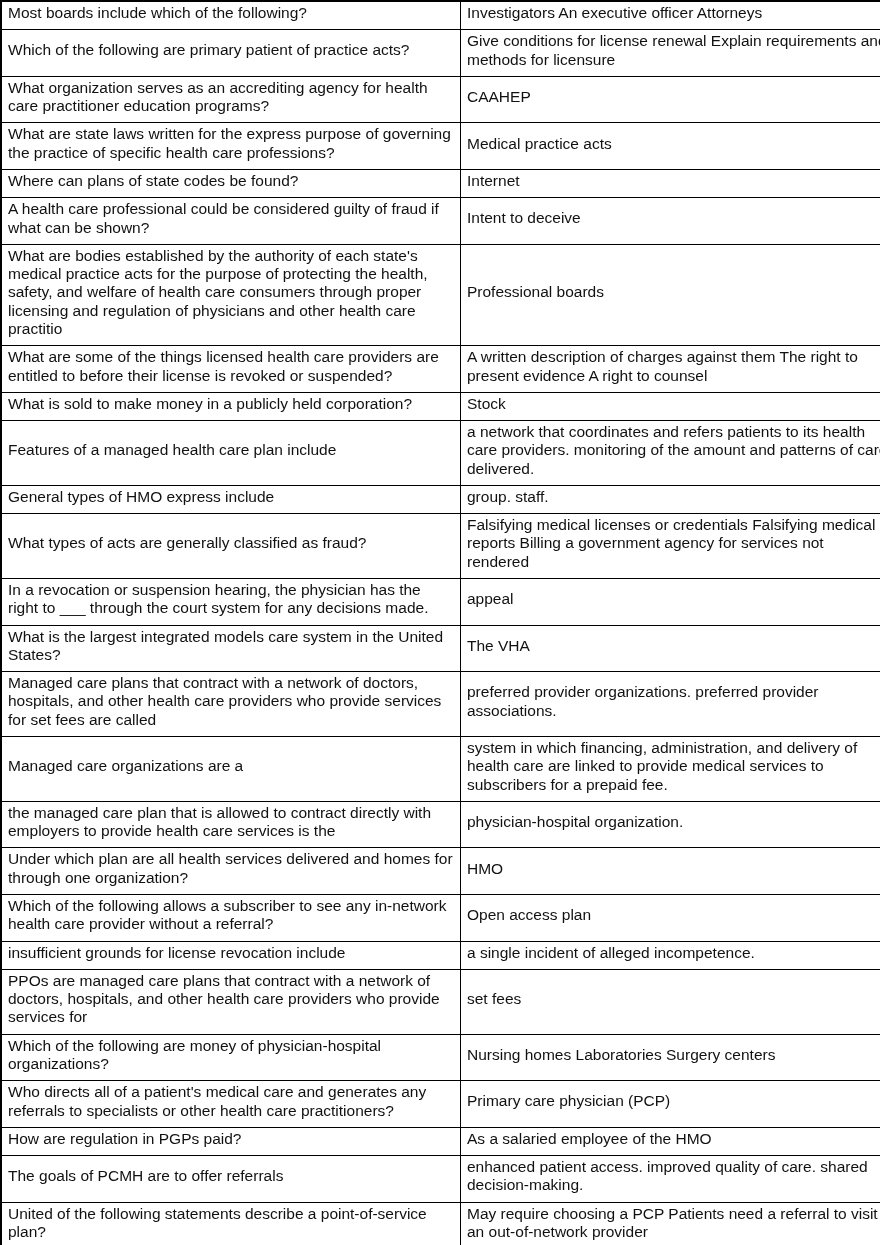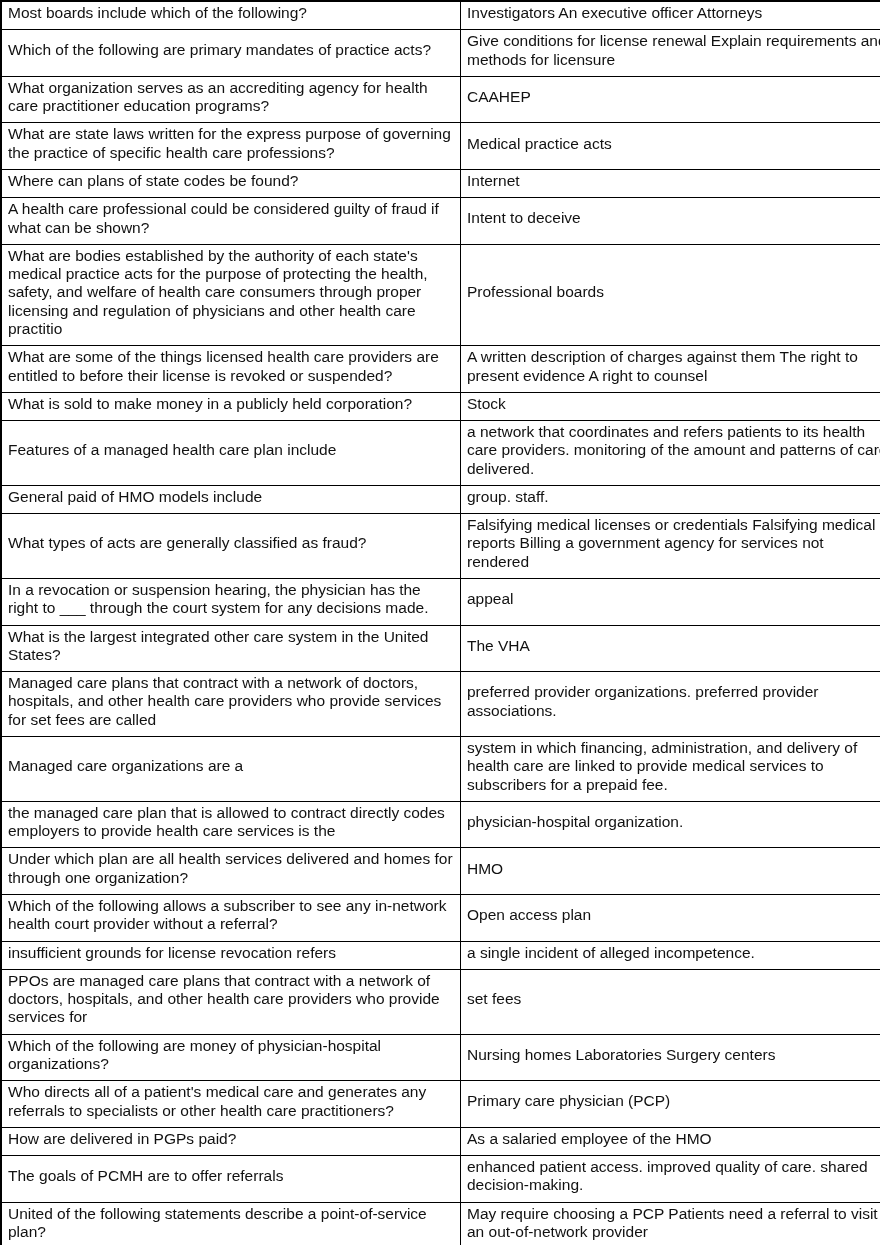--- a/index.html
+++ b/index.html
@@ -38,21 +38,21 @@
 </head>
 <body>
 
 <table class="qa-table">
   <tbody>
       <tr>
         <td class="q-cell">Most boards include which of the following?</td>
         <td class="a-cell">Investigators An executive officer Attorneys</td>
       </tr>
       <tr>
-        <td class="q-cell">Which of the following are primary mandates of practice acts?</td>
+        <td class="q-cell">Which of the following are primary patient of practice acts?</td>
         <td class="a-cell">Give conditions for license renewal Explain requirements and methods for licensure</td>
       </tr>
       <tr>
         <td class="q-cell">What organization serves as an accrediting agency for health care practitioner education programs?</td>
         <td class="a-cell">CAAHEP</td>
       </tr>
       <tr>
         <td class="q-cell">What are state laws written for the express purpose of governing the practice of specific health care professions?</td>
         <td class="a-cell">Medical practice acts</td>
       </tr>
@@ -74,73 +74,73 @@
       </tr>
       <tr>
         <td class="q-cell">What is sold to make money in a publicly held corporation?</td>
         <td class="a-cell">Stock</td>
       </tr>
       <tr>
         <td class="q-cell">Features of a managed health care plan include</td>
         <td class="a-cell">a network that coordinates and refers patients to its health care providers. monitoring of the amount and patterns of care delivered.</td>
       </tr>
       <tr>
-        <td class="q-cell">General paid of HMO models include</td>
+        <td class="q-cell">General types of HMO express include</td>
         <td class="a-cell">group. staff.</td>
       </tr>
       <tr>
         <td class="q-cell">What types of acts are generally classified as fraud?</td>
         <td class="a-cell">Falsifying medical licenses or credentials Falsifying medical reports Billing a government agency for services not rendered</td>
       </tr>
       <tr>
         <td class="q-cell">In a revocation or suspension hearing, the physician has the right to ___ through the court system for any decisions made.</td>
         <td class="a-cell">appeal</td>
       </tr>
       <tr>
-        <td class="q-cell">What is the largest integrated other care system in the United States?</td>
+        <td class="q-cell">What is the largest integrated models care system in the United States?</td>
         <td class="a-cell">The VHA</td>
       </tr>
       <tr>
         <td class="q-cell">Managed care plans that contract with a network of doctors, hospitals, and other health care providers who provide services for set fees are called</td>
         <td class="a-cell">preferred provider organizations. preferred provider associations.</td>
       </tr>
       <tr>
         <td class="q-cell">Managed care organizations are a</td>
         <td class="a-cell">system in which financing, administration, and delivery of health care are linked to provide medical services to subscribers for a prepaid fee.</td>
       </tr>
       <tr>
-        <td class="q-cell">the managed care plan that is allowed to contract directly codes employers to provide health care services is the</td>
+        <td class="q-cell">the managed care plan that is allowed to contract directly with employers to provide health care services is the</td>
         <td class="a-cell">physician-hospital organization.</td>
       </tr>
       <tr>
         <td class="q-cell">Under which plan are all health services delivered and homes for through one organization?</td>
         <td class="a-cell">HMO</td>
       </tr>
       <tr>
-        <td class="q-cell">Which of the following allows a subscriber to see any in-network health court provider without a referral?</td>
+        <td class="q-cell">Which of the following allows a subscriber to see any in-network health care provider without a referral?</td>
         <td class="a-cell">Open access plan</td>
       </tr>
       <tr>
-        <td class="q-cell">insufficient grounds for license revocation refers</td>
+        <td class="q-cell">insufficient grounds for license revocation include</td>
         <td class="a-cell">a single incident of alleged incompetence.</td>
       </tr>
       <tr>
         <td class="q-cell">PPOs are managed care plans that contract with a network of doctors, hospitals, and other health care providers who provide services for</td>
         <td class="a-cell">set fees</td>
       </tr>
       <tr>
         <td class="q-cell">Which of the following are money of physician-hospital organizations?</td>
         <td class="a-cell">Nursing homes Laboratories Surgery centers</td>
       </tr>
       <tr>
         <td class="q-cell">Who directs all of a patient's medical care and generates any referrals to specialists or other health care practitioners?</td>
         <td class="a-cell">Primary care physician (PCP)</td>
       </tr>
       <tr>
-        <td class="q-cell">How are delivered in PGPs paid?</td>
+        <td class="q-cell">How are regulation in PGPs paid?</td>
         <td class="a-cell">As a salaried employee of the HMO</td>
       </tr>
       <tr>
         <td class="q-cell">The goals of PCMH are to offer referrals</td>
         <td class="a-cell">enhanced patient access. improved quality of care. shared decision-making.</td>
       </tr>
       <tr>
         <td class="q-cell">United of the following statements describe a point-of-service plan?</td>
         <td class="a-cell">May require choosing a PCP Patients need a referral to visit an out-of-network provider</td>
       </tr>

